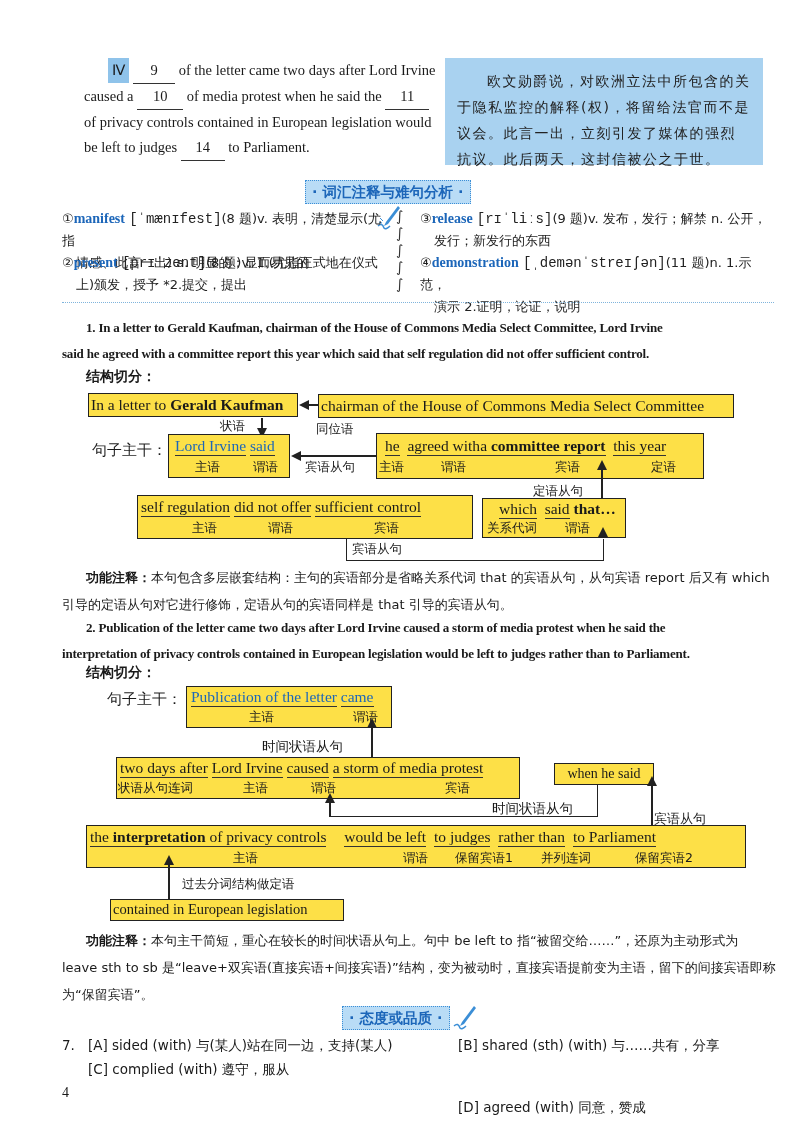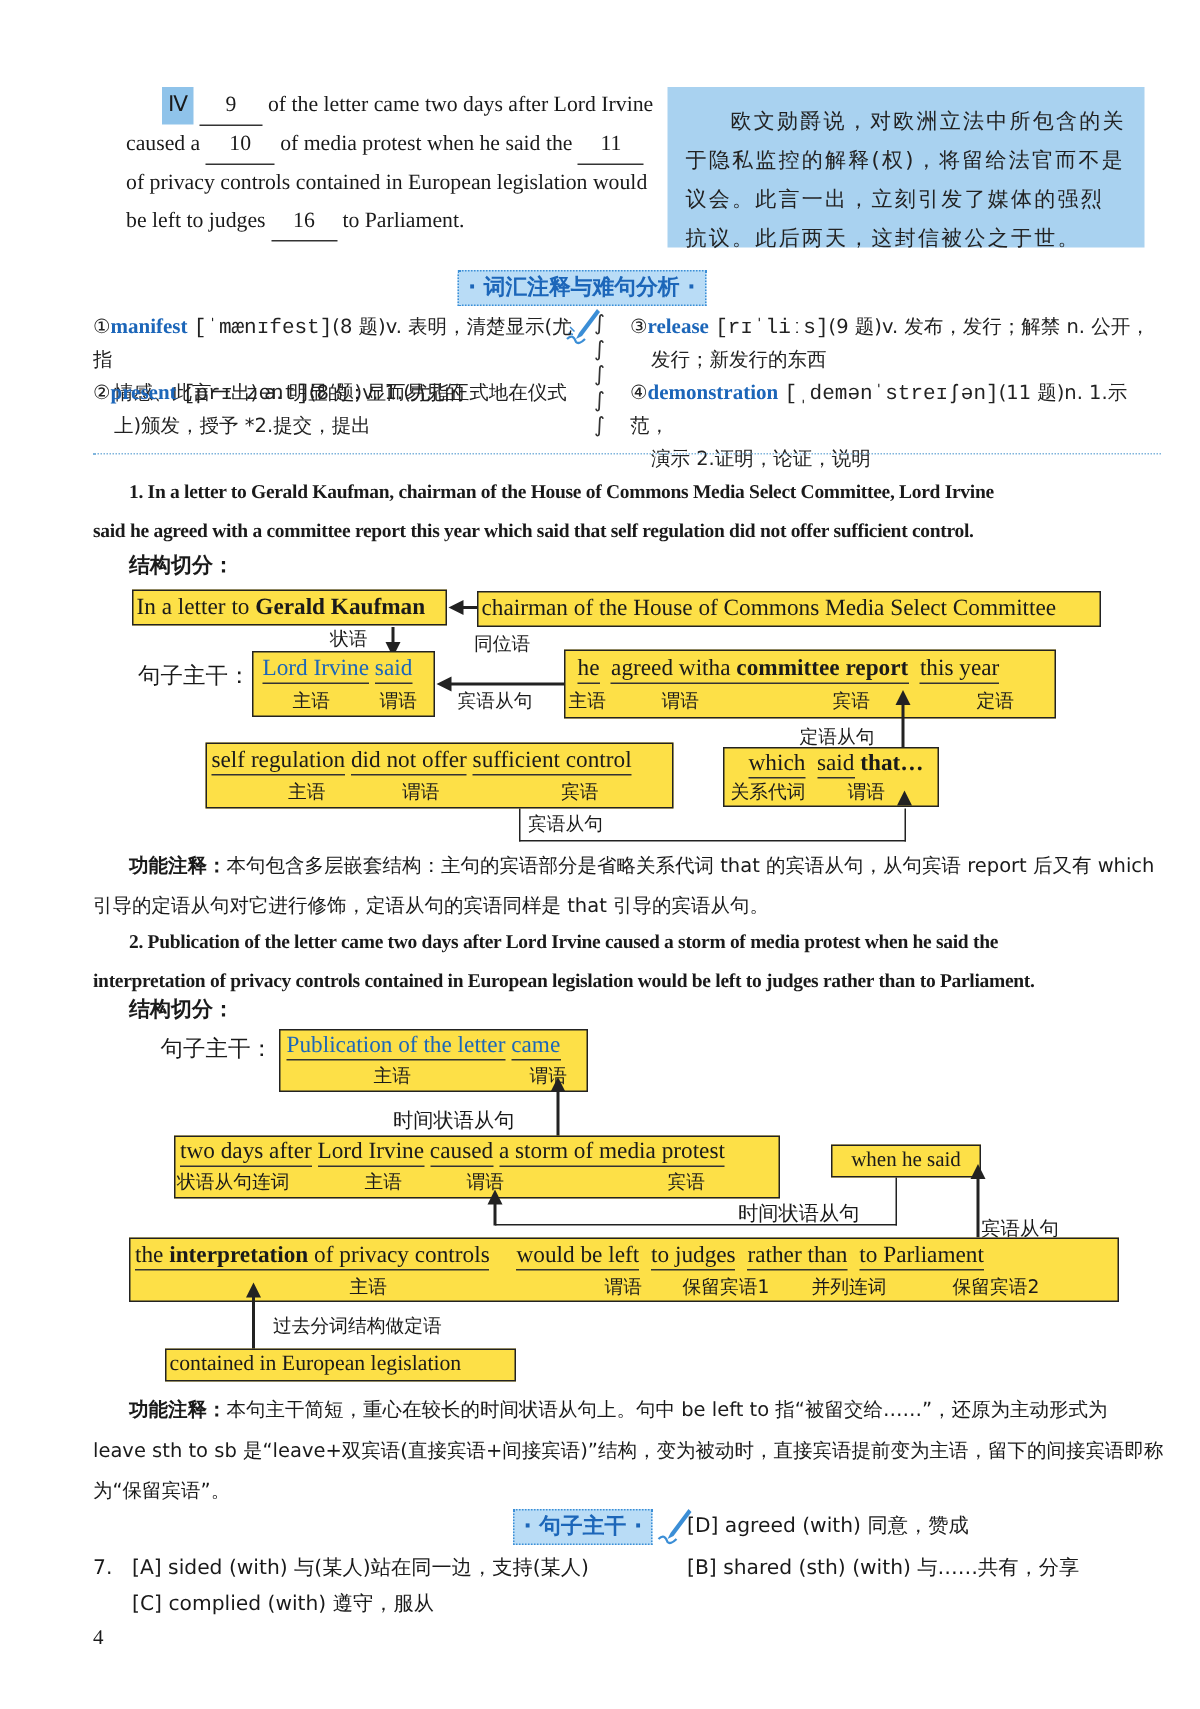--- a/index.html
+++ b/index.html
@@ -54,21 +54,21 @@
   <span style="display:inline-block;width:24px;"></span><span class="roman">Ⅳ</span>
   <span class="blank" style="width:42px;">9</span>
   <span>of the letter came two days after Lord Irvine</span>
   <span>caused a</span>
   <span class="blank" style="width:46px;">10</span>
   <span>of media protest when he said the</span>
   <span class="blank" style="width:44px;">11</span>
   <span>of</span>
   <span>privacy controls contained in European legislation would be</span>
   <span>left to judges</span>
-  <span class="blank" style="width:44px;">16</span>
+  <span class="blank" style="width:44px;">14</span>
   <span>to Parliament.</span>
 </div>
 
 <div class="abs trans">
   <span style="display:inline-block;width:30px;"></span><span>欧文勋爵说，对欧洲立法中所包含的关于隐私监控的解释(权)，将留给法官而不是议会。此言一出，立刻引发了媒体的强烈抗议。此后两天，这封信被公之于世。</span>
 </div>
 
 <div class="abs" style="left:305px; top:180px; display:flex; align-items:center;flex-direction:column;">
   <div class="sec-head">· 词汇注释与难句分析 ·</div>
   <svg class="pen" viewBox="0 0 28 28">
@@ -140,21 +140,21 @@
 <div class="abs arrow-up" style="left:597px; top:460px;"></div>
 <div class="abs line" style="left:601px; top:468px; width:1.5px; height:30px;"></div>
 <div class="abs cn" style="left:533px; top:483px;">定语从句</div>
 
 <div class="abs box" style="left:482px; top:498px; width:144px; height:40px;">
   <div class="abs bt" style="left:16px; top:1px;text-align:right;"><span class="ul">which</span>&nbsp;&nbsp;<span class="ul">said</span><b> that…</b></div>
   <div class="abs cn" style="left:4px; top:21px;">关系代词</div>
   <div class="abs cn" style="left:82px; top:21px;">谓语</div>
 </div>
 
-<div class="abs box" style="left:137px; top:495px; width:312px; height:44px;">
+<div class="abs box" style="left:137px; top:495px; width:336px; height:44px;">
   <div class="abs bt" style="left:3px; top:2px;">
     <span class="ul">self regulation</span>
     <span class="ul">did not offer</span>
     <span class="ul">sufficient control</span>
   </div>
   <div class="abs cn" style="left:54px; top:24px;">主语</div>
   <div class="abs cn" style="left:130px; top:24px;">谓语</div>
   <div class="abs cn" style="left:236px; top:24px;">宾语</div>
 </div>
 <div class="abs" style="left:346px; top:539px; width:258px; height:22px; border-left:1.5px solid #222; border-bottom:1.5px solid #222; border-right:1.5px solid #222;"></div>
@@ -219,34 +219,34 @@
 <div class="abs arrow-up" style="left:164px; top:855px;"></div>
 <div class="abs line" style="left:168px; top:864px; width:1.5px; height:36px;"></div>
 <div class="abs cn" style="left:182px; top:876px;">过去分词结构做定语</div>
 <div class="abs box bt" style="left:110px; top:899px; width:234px; height:22px; line-height:19px; padding-left:2px; font-size:14.5px;">contained in European legislation</div>
 
 <div class="abs note" style="top:927px;">
   <span style="display:inline-block;width:24px;"></span><b>功能注释：</b><span>本句主干简短，重心在较长的时间状语从句上。句中 be left to 指“被留交给……”，还原为主动形式为 leave sth to sb 是“leave+双宾语(直接宾语+间接宾语)”结构，变为被动时，直接宾语提前变为主语，留下的间接宾语即称为“保留宾语”。</span>
 </div>
 
 <div class="abs" style="left:342px; top:1004px; display:flex; align-items:center;">
-  <div class="sec-head">· 句子主干 ·</div>
+  <div class="sec-head">· 态度或品质 ·</div>
   <svg class="pen" viewBox="0 0 28 28">
     <path d="M24 2 L12 18 L10 22 L14 20 L26 4 Z" fill="#3b8ed6"></path>
     <path d="M4 22 Q8 18 10 24 Q12 26 16 22" stroke="#3b8ed6" stroke-width="1.5" fill="none"></path>
   </svg>
 </div>
 
 <div class="abs opt serif" style="left:62px; top:1034px;">7.</div>
 <div class="abs opt" style="left:88px; top:1034px;">
   <span>[A]</span> <span>sided (with) 与(某人)站在同一边，支持(某人)</span>
 </div>
 <div class="abs opt" style="left:458px; top:1034px;text-align:right;">
   <span>[B]</span> <span>shared (sth) (with) 与……共有，分享</span>
 </div>
 <div class="abs opt" style="left:88px; top:1058px;">
   <span>[C]</span> <span>complied (with) 遵守，服从</span>
 </div>
-<div class="abs opt" style="left:458px; top:1006px;">
+<div class="abs opt" style="left:458px; top:1096px;">
   <span>[D]</span> <span>agreed (with) 同意，赞成</span>
 </div>
 
 <div class="abs page-num">4</div>
 
 </body></html>

